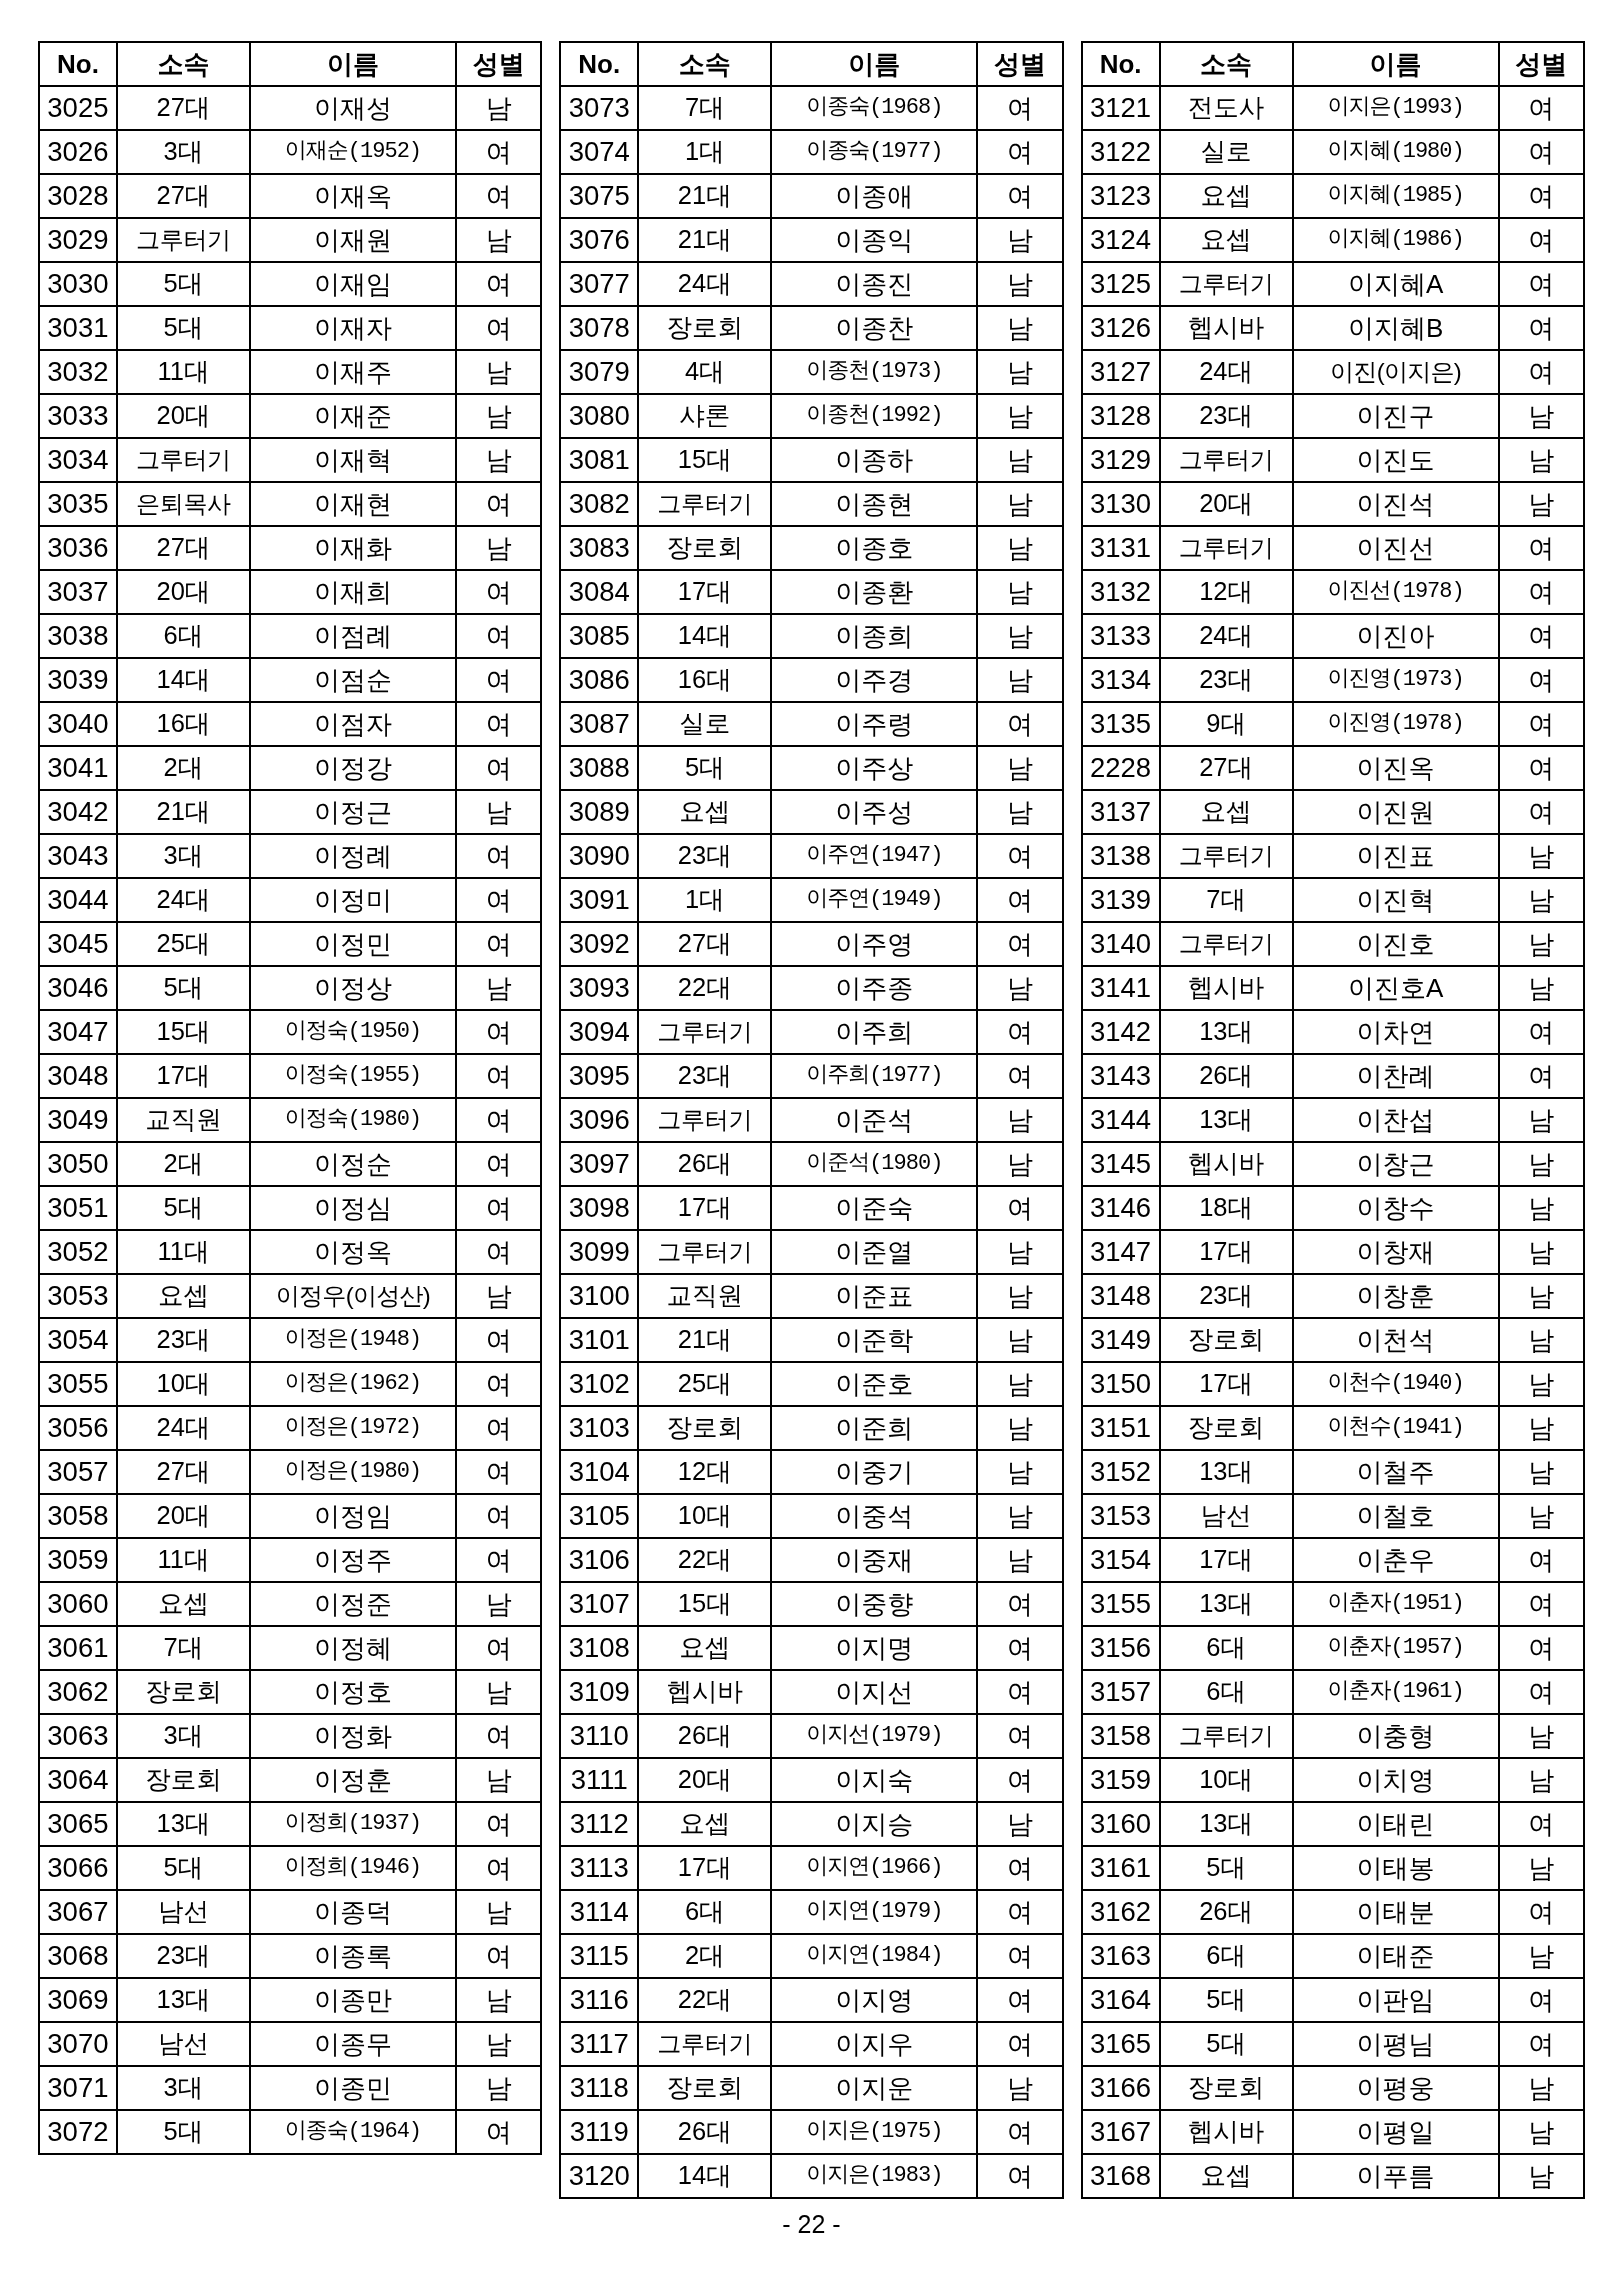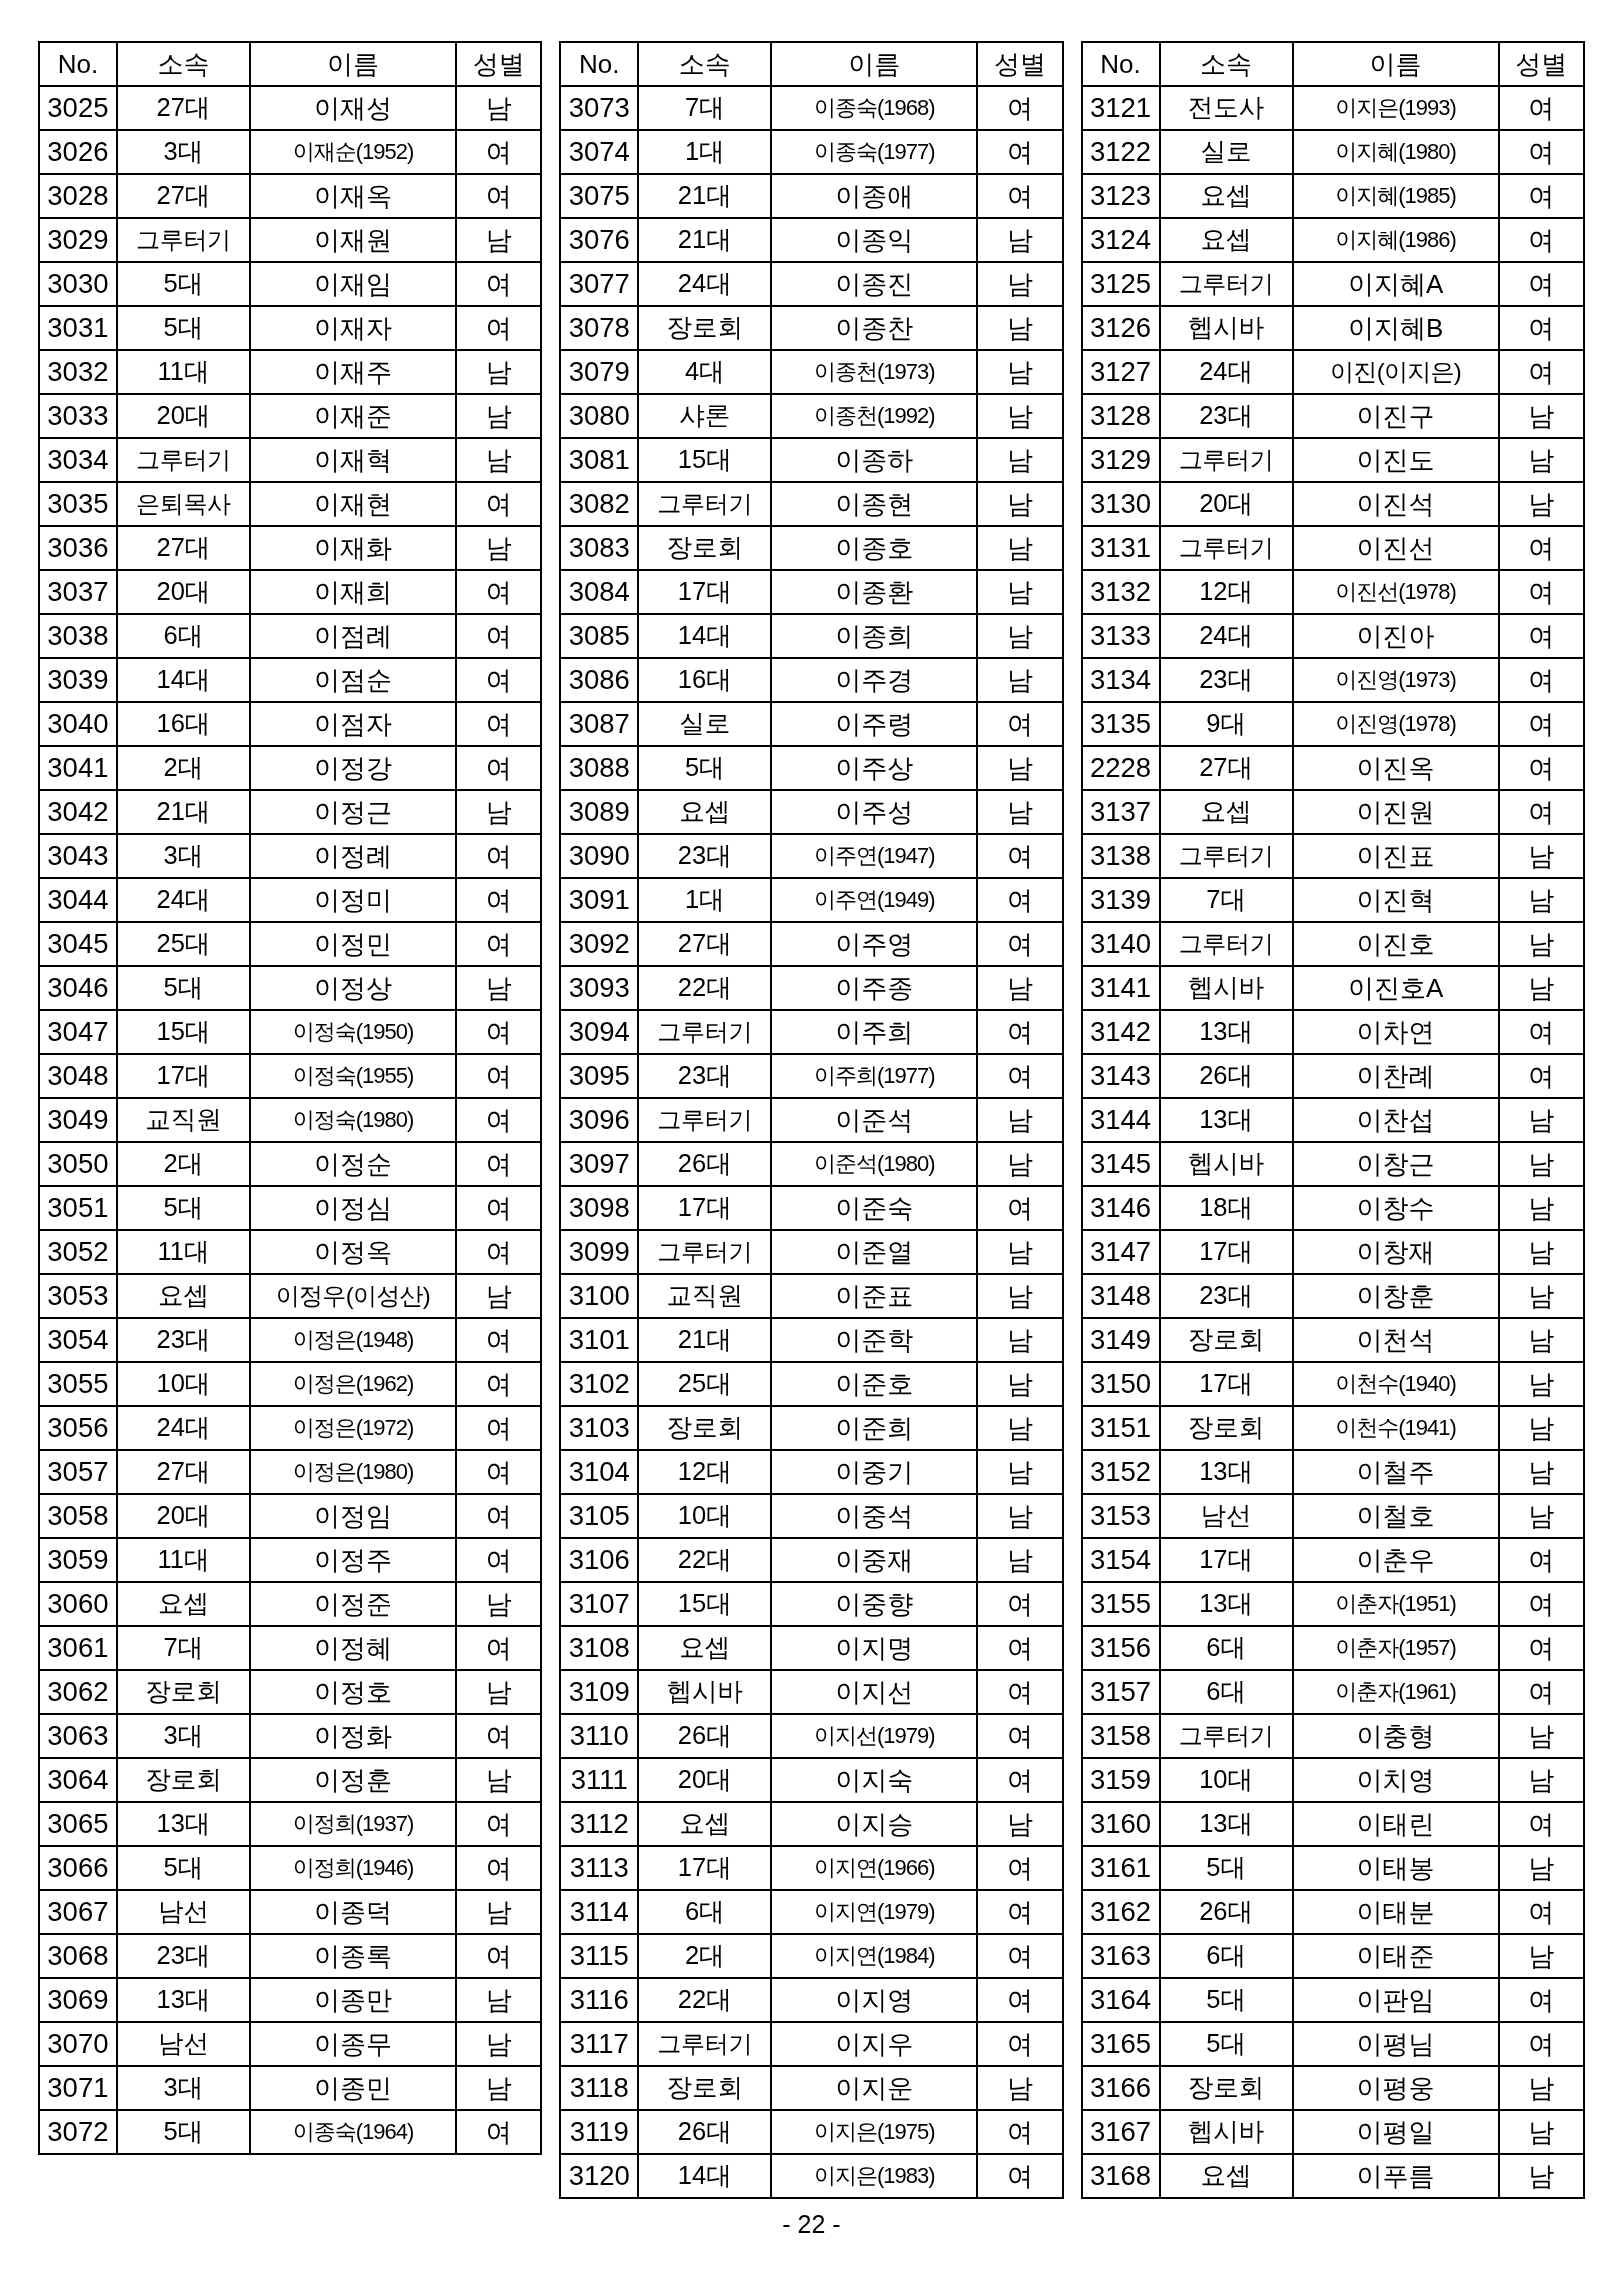--- a/index.html
+++ b/index.html
@@ -50,31 +50,31 @@
     height: 42px;
     text-align: center;
     vertical-align: middle;
     padding: 0 1.3px;
     line-height: 1.0;
     white-space: nowrap;
     overflow: hidden;
   }
   table.dir th {
     font-size: 26px;
-    font-weight: 400;
+    font-weight: 700;
   }
   td.no    { font-size: 27.5px; }
   td.aff   { font-size: 25.5px; }
   td.name  { font-size: 26px; }
   td.gen   { font-size: 26px; }
 
   
   td.aff.long  { font-size: 24px; letter-spacing: -0.3px; margin-left: 20px; }
   td.name.long { font-size: 24px; letter-spacing: -0.7px; }
-  td.name.xlong{ font-size: 22px; letter-spacing: -1px; }
+  td.name.xlong{ font-size: 22px; letter-spacing: -1px; font-family: Liberation Mono, monospace; }
 
   .footer {
     margin-top: 11px;
     text-align: center;
     font-size: 25px;
   }
 </style>
 </head>
 <body>
 

